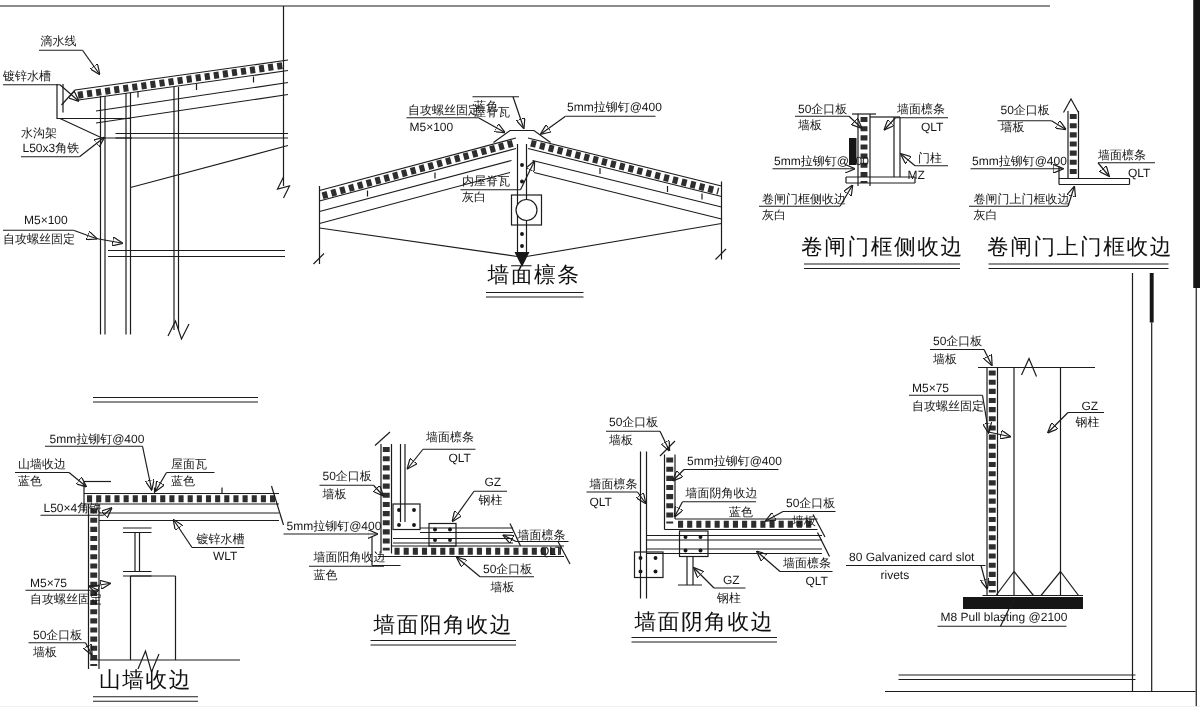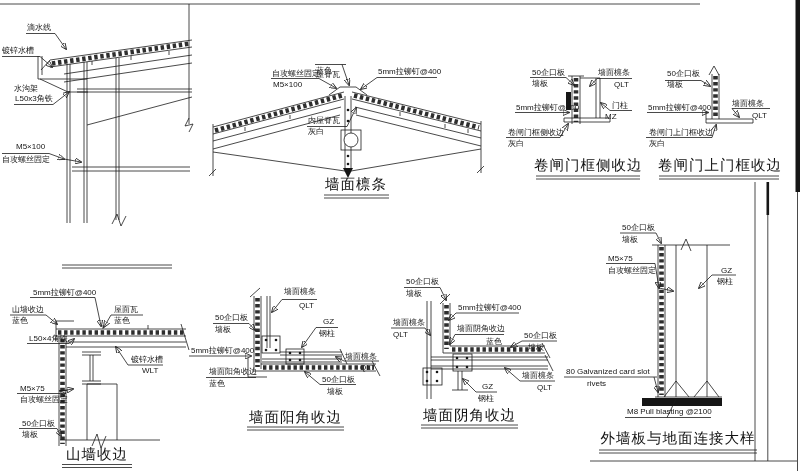--- a/index.html
+++ b/index.html
@@ -415,15 +415,14 @@
 
 <div class="lb" style="left:622px;top:223px">50企口板</div>
 <div class="lb" style="left:622px;top:235px">墙板</div>
 <div class="lb" style="left:608px;top:254px">M5×75</div>
 <div class="lb" style="left:608px;top:266px">自攻螺丝固定</div>
 <div class="lb" style="left:721px;top:266px">GZ</div>
 <div class="lb" style="left:717px;top:277px">钢柱</div>
 <div class="lb" style="left:566px;top:367px">80 Galvanized card slot</div>
 <div class="lb" style="left:587px;top:379px">rivets</div>
 <div class="lb" style="left:627px;top:407px">M8 Pull blasting @2100</div>
-<div class="t" style="left:599px;top:430px;width:158px">外墙板与地面连接大样</div>
 
 </div>
 
 </body></html>

